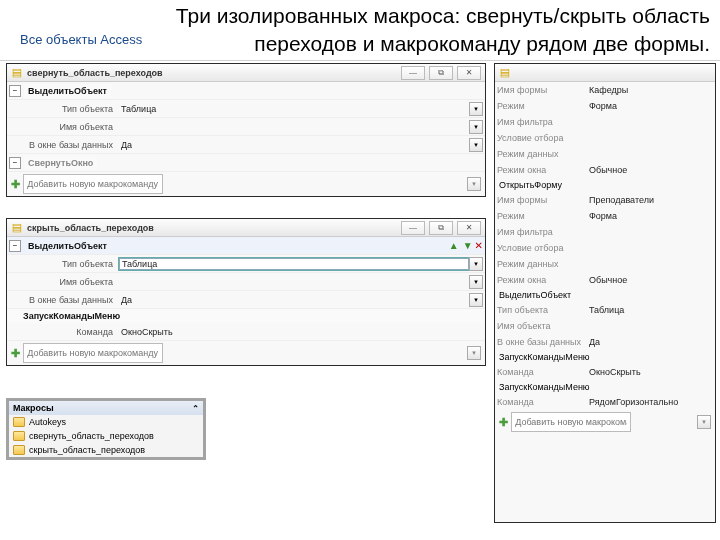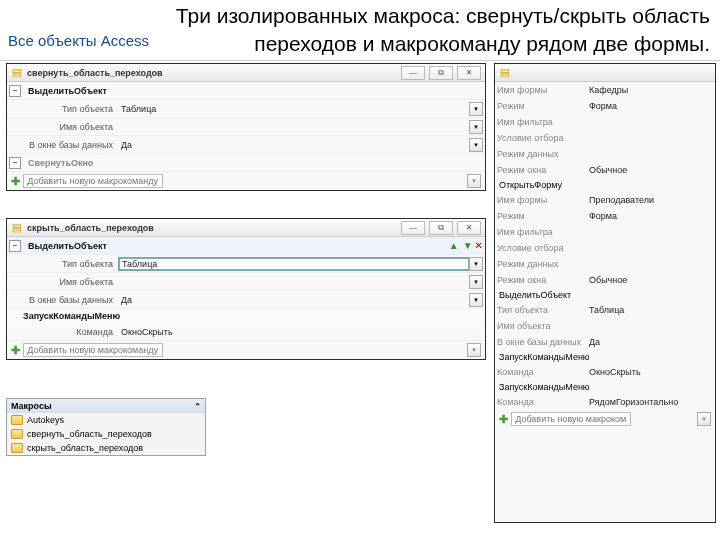--- a/index.html
+++ b/index.html
@@ -1,41 +1,41 @@
 <!DOCTYPE html>
 <html><head>
 <meta charset="utf-8">
 <style>
 *{box-sizing:border-box;margin:0;padding:0;font-family:"Segoe UI",Tahoma,sans-serif}
 body{width:720px;height:540px;background:#fff;overflow:hidden;position:relative}
 .title{font-size:21px;text-align:right;padding:2px 10px;line-height:1.3;font-family:"Times New Roman",serif}
-.nav-label{position:absolute;top:32px;left:8px;font-size:15px;color:#1a4a8a}
+.nav-label{position:absolute;top:32px;left:20px;font-size:13px;color:#1a4a8a}
 .panel{position:absolute;border:1px solid #2a2a2a;background:#f8f8f8;font-size:9px}
 .panel-hdr{height:18px;background:linear-gradient(#fdfdfd,#e8e8e8);border-bottom:1px solid #ccc;display:flex;align-items:center;padding:0 4px;gap:4px}
 .micon{width:12px;height:12px;display:inline-flex;align-items:center;justify-content:center}
 .sig{color:#d4a400;font-size:11px}
 .ttl{flex:1;color:#333;font-weight:600}
 .wbtn{width:24px;height:14px;border:1px solid #bbb;background:linear-gradient(#fff,#eee);display:flex;align-items:center;justify-content:center;font-size:8px;color:#555}
 .row{display:flex;align-items:center;height:18px;border-bottom:1px solid #eee;padding:0 2px}
 .collapse{width:12px;height:12px;border:1px solid #999;display:flex;align-items:center;justify-content:center;font-size:8px;margin-right:3px;background:#fff}
 .lbl{color:#555;text-align:right;padding-right:6px}
 .lbl-w{width:110px}
 .val{flex:1;color:#222;padding-left:2px}
 .dd{width:14px;height:14px;border:1px solid #aaa;background:linear-gradient(#fff,#e5e5e5);display:flex;align-items:center;justify-content:center;font-size:7px;margin-left:auto}
 .sect{font-weight:700;color:#111;padding:2px 4px;background:#fafafa}
 .add{display:flex;align-items:center;gap:3px;padding:2px 4px;color:#888}
 .plus{color:#4a9c3c;font-weight:700;font-size:11px}
-.inp{border:1px solid #bbb;height:14px;width:140px;color:#888;font-size:9px;padding:0 3px;background:#fff}
+.inp{border:1px solid #bbb;height:20px;width:140px;color:#888;font-size:9px;padding:0 3px;background:#fff}
 .rt-row{display:flex;padding:1px 2px;font-size:9px;line-height:14px}
 .rt-lbl{width:92px;text-align:left;color:#888;padding-right:6px}
 .rt-val{color:#222}
 .rt-sect{font-weight:400;padding:2px 4px}
 .x-tail{color:#3a8c2c;font-size:10px;margin-left:4px}
 .delx{color:#b00;font-size:10px;margin-left:2px}
-.nav-panel{position:absolute;left:6px;top:398px;width:200px;border:1px solid #a3a3a3;font-size:9px;background:#f4f4f4}
+.nav-panel{position:absolute;left:6px;top:398px;width:200px;border:3px solid #a3a3a3;font-size:9px;background:#f4f4f4}
 .nav-hdr{background:linear-gradient(#e8eef6,#d6e0ee);padding:2px 4px;font-weight:600;display:flex;align-items:center}
 .nav-item{display:flex;align-items:flex-end;gap:4px;padding:2px 4px}
 .mic{width:12px;height:10px;background:linear-gradient(#ffe79c,#f5c851);border:1px solid #c79a2a;border-radius:1px}
 hr.sep{border:none;border-top:1px solid #d0d0d0;position:absolute}
 </style>
 </head>
 <body>
 
 <div class="title">
   <span>Три изолированных макроса: свернуть/скрыть область</span><br>

